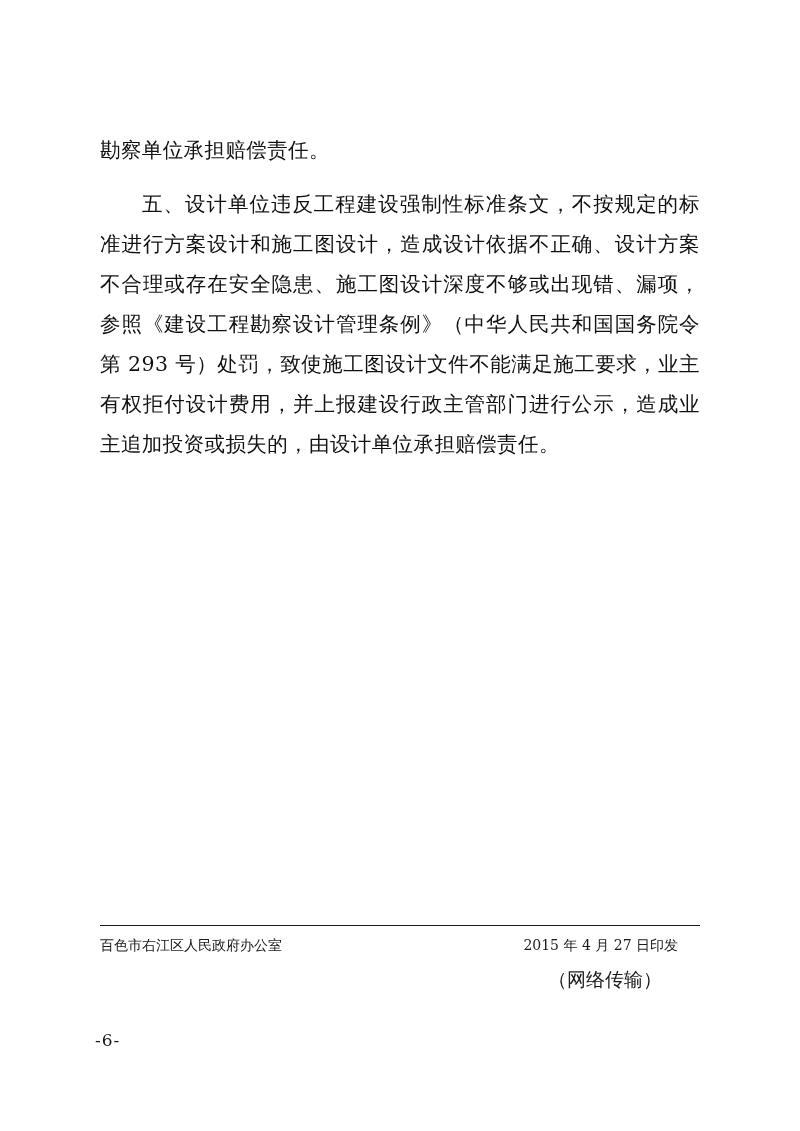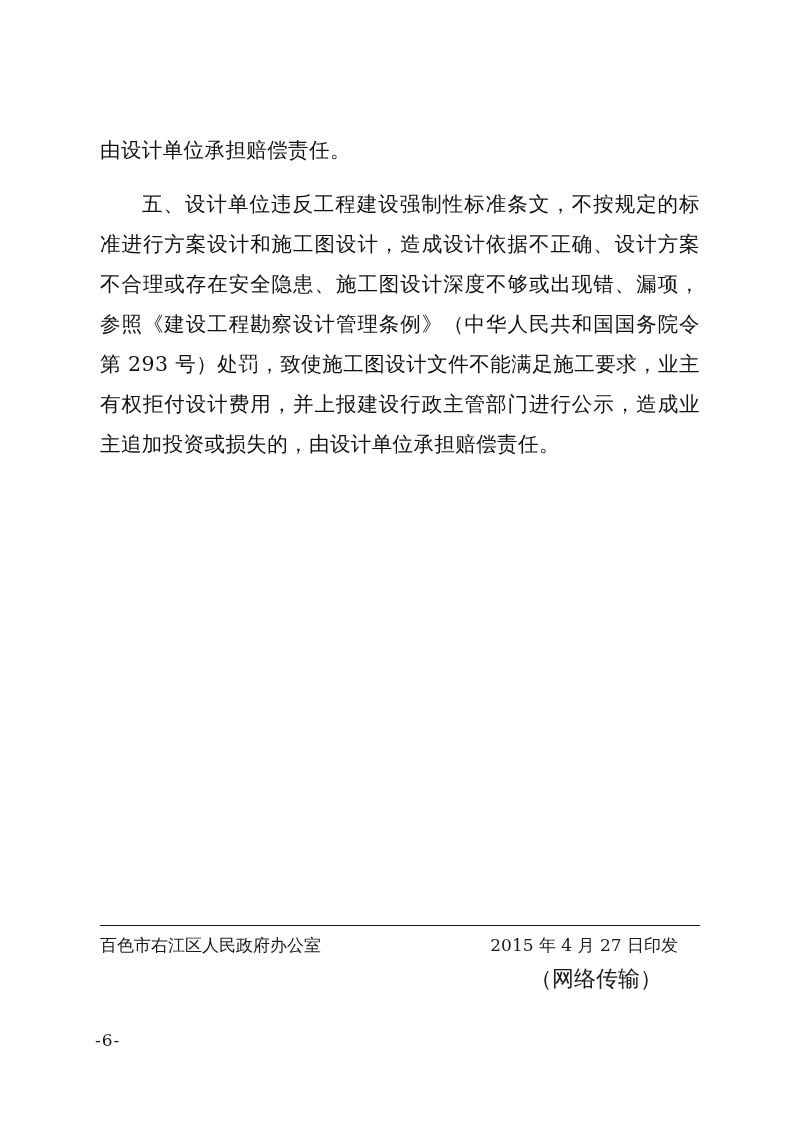--- a/index.html
+++ b/index.html
@@ -46,53 +46,53 @@
     border-top: 1.4px solid #1a1a1a;
     width: 600px;
     margin: 0;
     padding: 0;
     height: 0;
   }
   .footer-row {
     display: flex;
     justify-content: space-between;
     align-items: flex-start;
-    font-size: 17px;
+    font-size: 14px;
     line-height: 34px;
     padding-top: 2px;
   }
   .footer-left {
     white-space: nowrap;
   }
   .footer-right {
     white-space: nowrap;
     padding-right: 22px;
   }
   .footer-sub {
     text-align: right;
-    font-size: 22px;
+    font-size: 19px;
     line-height: 34px;
     padding-right: 38px;
   }
   .page-number {
     position: absolute;
     left: 95px;
     top: 1030px;
     font-size: 17px;
     letter-spacing: 1px;
     color: #1a1a1a;
   }
 </style>
 </head>
 <body>
 
 <div class="page">
 
   <div class="content">
-    <p class="para">由设计单位承担赔偿责任。</p>
+    <p class="para">勘察单位承担赔偿责任。</p>
     <p class="para indent">五、设计单位违反工程建设强制性标准条文，不按规定的标准进行方案设计和施工图设计，造成设计依据不正确、设计方案不合理或存在安全隐患、施工图设计深度不够或出现错、漏项，参照《建设工程勘察设计管理条例》（中华人民共和国国务院令第 293 号）处罚，致使施工图设计文件不能满足施工要求，业主有权拒付设计费用，并上报建设行政主管部门进行公示，造成业主追加投资或损失的，由设计单位承担赔偿责任。</p>
   </div>
 
   <div class="footer">
     <div class="footer-rule"></div>
     <div class="footer-row">
       <span class="footer-left">百色市右江区人民政府办公室</span>
       <span class="footer-right">2015 年 4 月 27 日印发</span>
     </div>
     <div class="footer-sub">（网络传输）</div>

